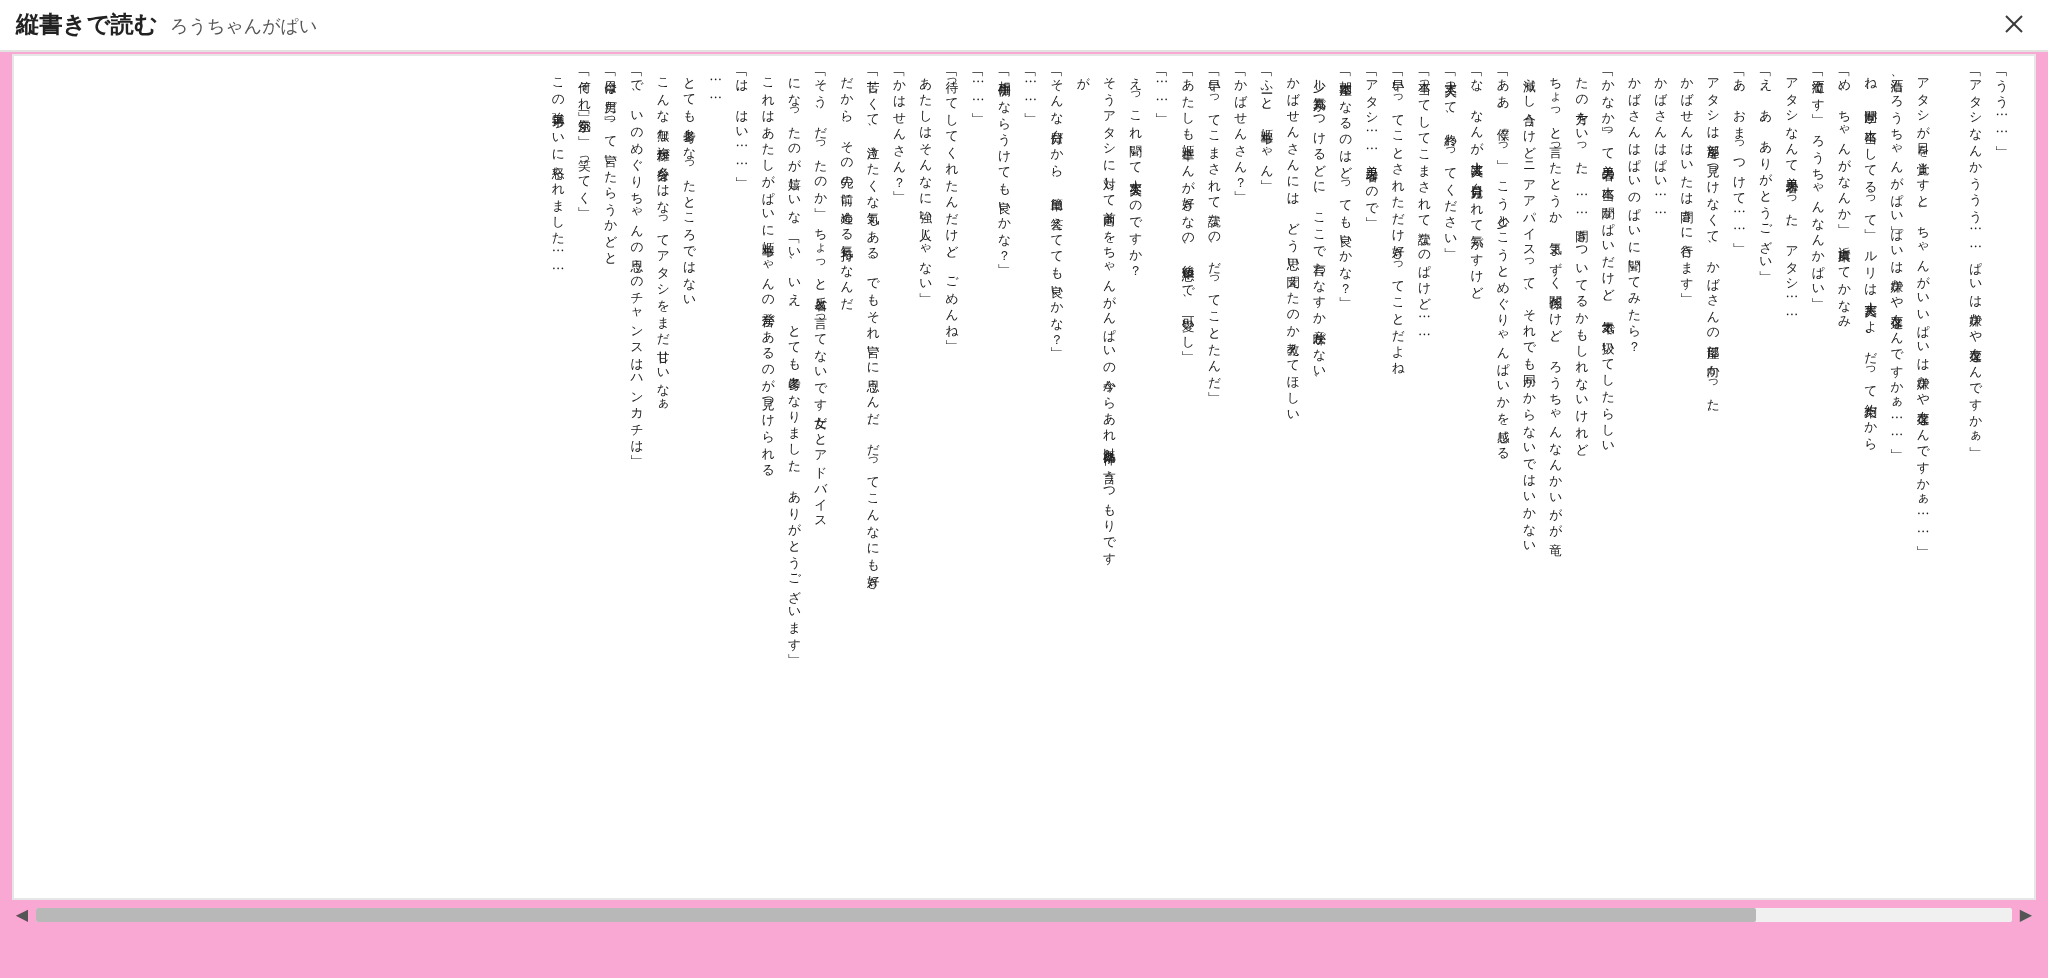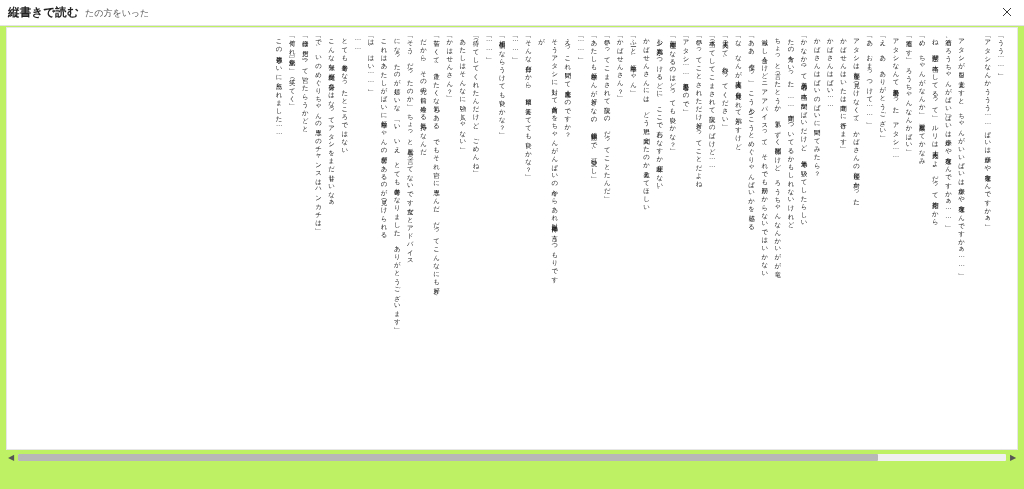--- a/index.html
+++ b/index.html
@@ -6,21 +6,21 @@
   html, body {
     margin: 0; padding: 0;
     width: 1024px; height: 489px;
     overflow: hidden;
     background: #ffffff;
     font-family: "Liberation Sans", sans-serif;
   }
   #app {
     position: relative;
     width: 1024px; height: 489px;
-    background: #bef264;
+    background: #f9a8d4;
   }
 
   
   .titlebar {
     position: absolute;
     top: 0; left: 0;
     width: 1024px; height: 26px;
     background: #ffffff;
     border-bottom: 1px solid #e2e2e2;
     display: flex;
@@ -140,21 +140,21 @@
     font-family: "Liberation Sans", sans-serif;
   }
 </style>
 </head>
 <body>
 
 <div id="app">
 
   <div class="titlebar">
     <span class="title-main">縦書きで読む</span>
-    <span class="title-sub">たの方をいった</span>
+    <span class="title-sub">ろうちゃんがぱい</span>
     <span class="close-x">
       <svg width="10" height="10" viewBox="0 0 10 10" aria-hidden="true">
         <line x1="1" y1="1" x2="9" y2="9" stroke="#3a3a3a" stroke-width="1"></line>
         <line x1="9" y1="1" x2="1" y2="9" stroke="#3a3a3a" stroke-width="1"></line>
       </svg>
     </span>
   </div>
 
   <div class="reader-wrap">
     <div class="vtext">「うう……」

